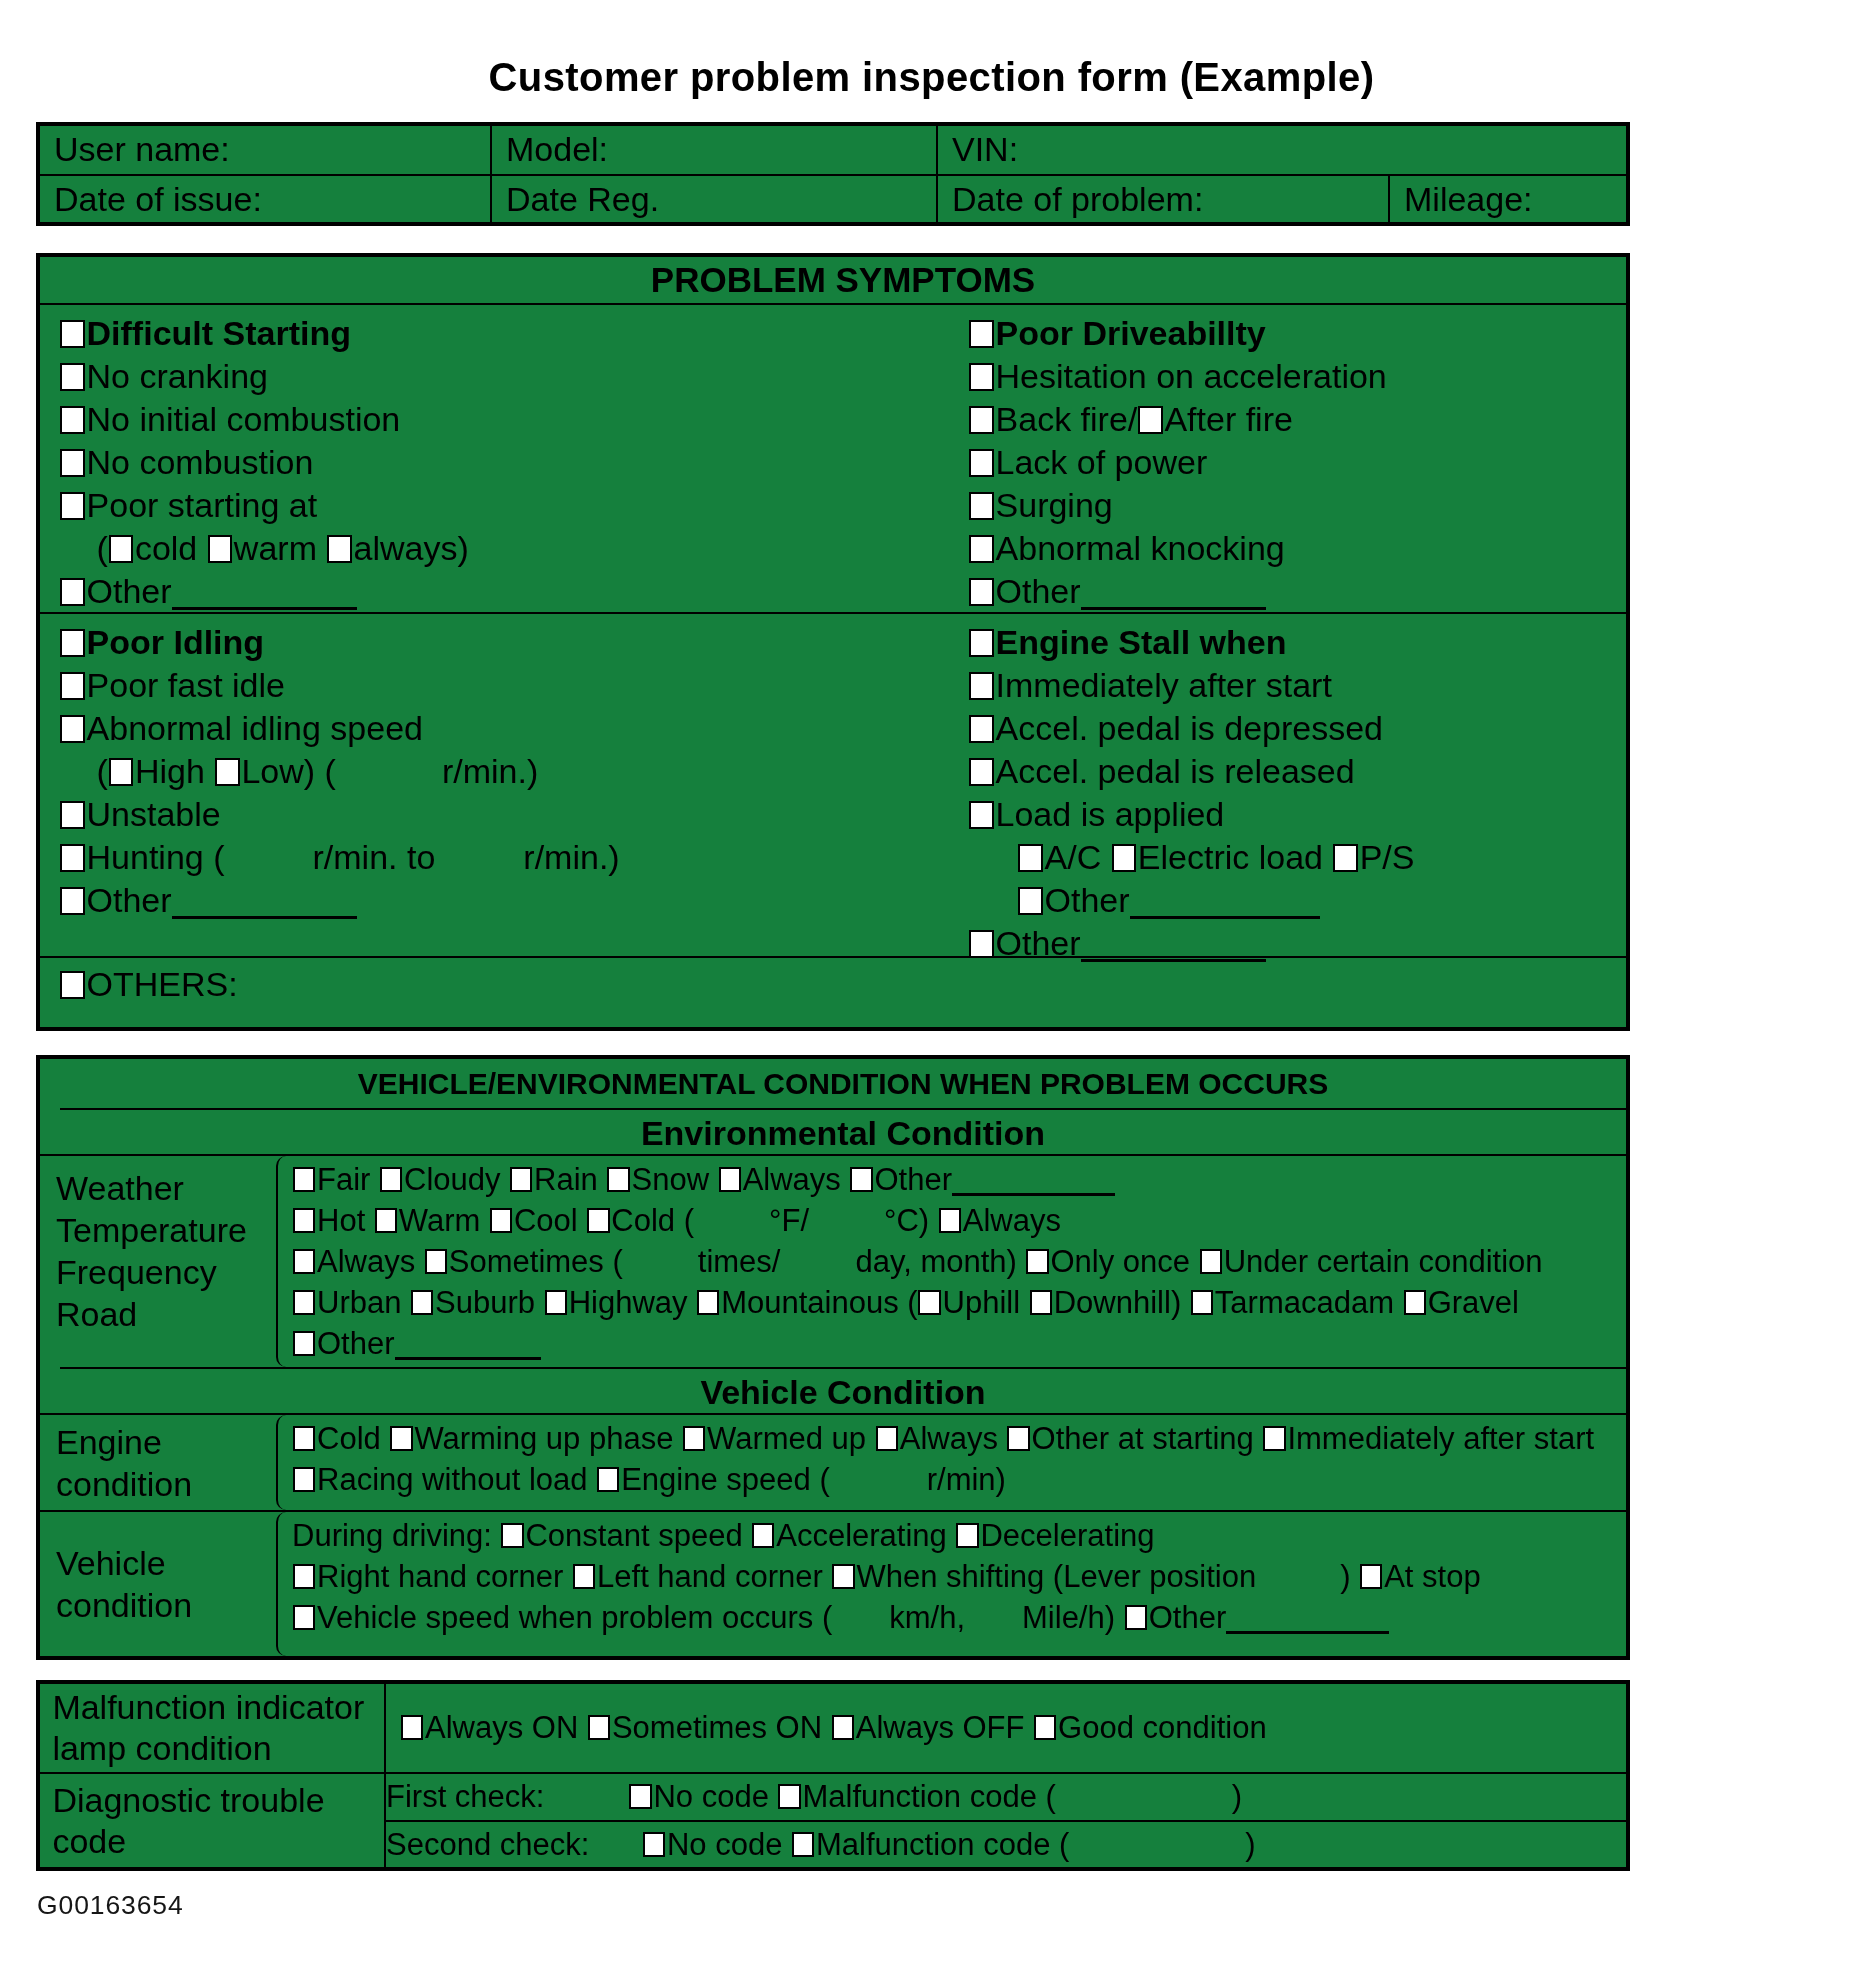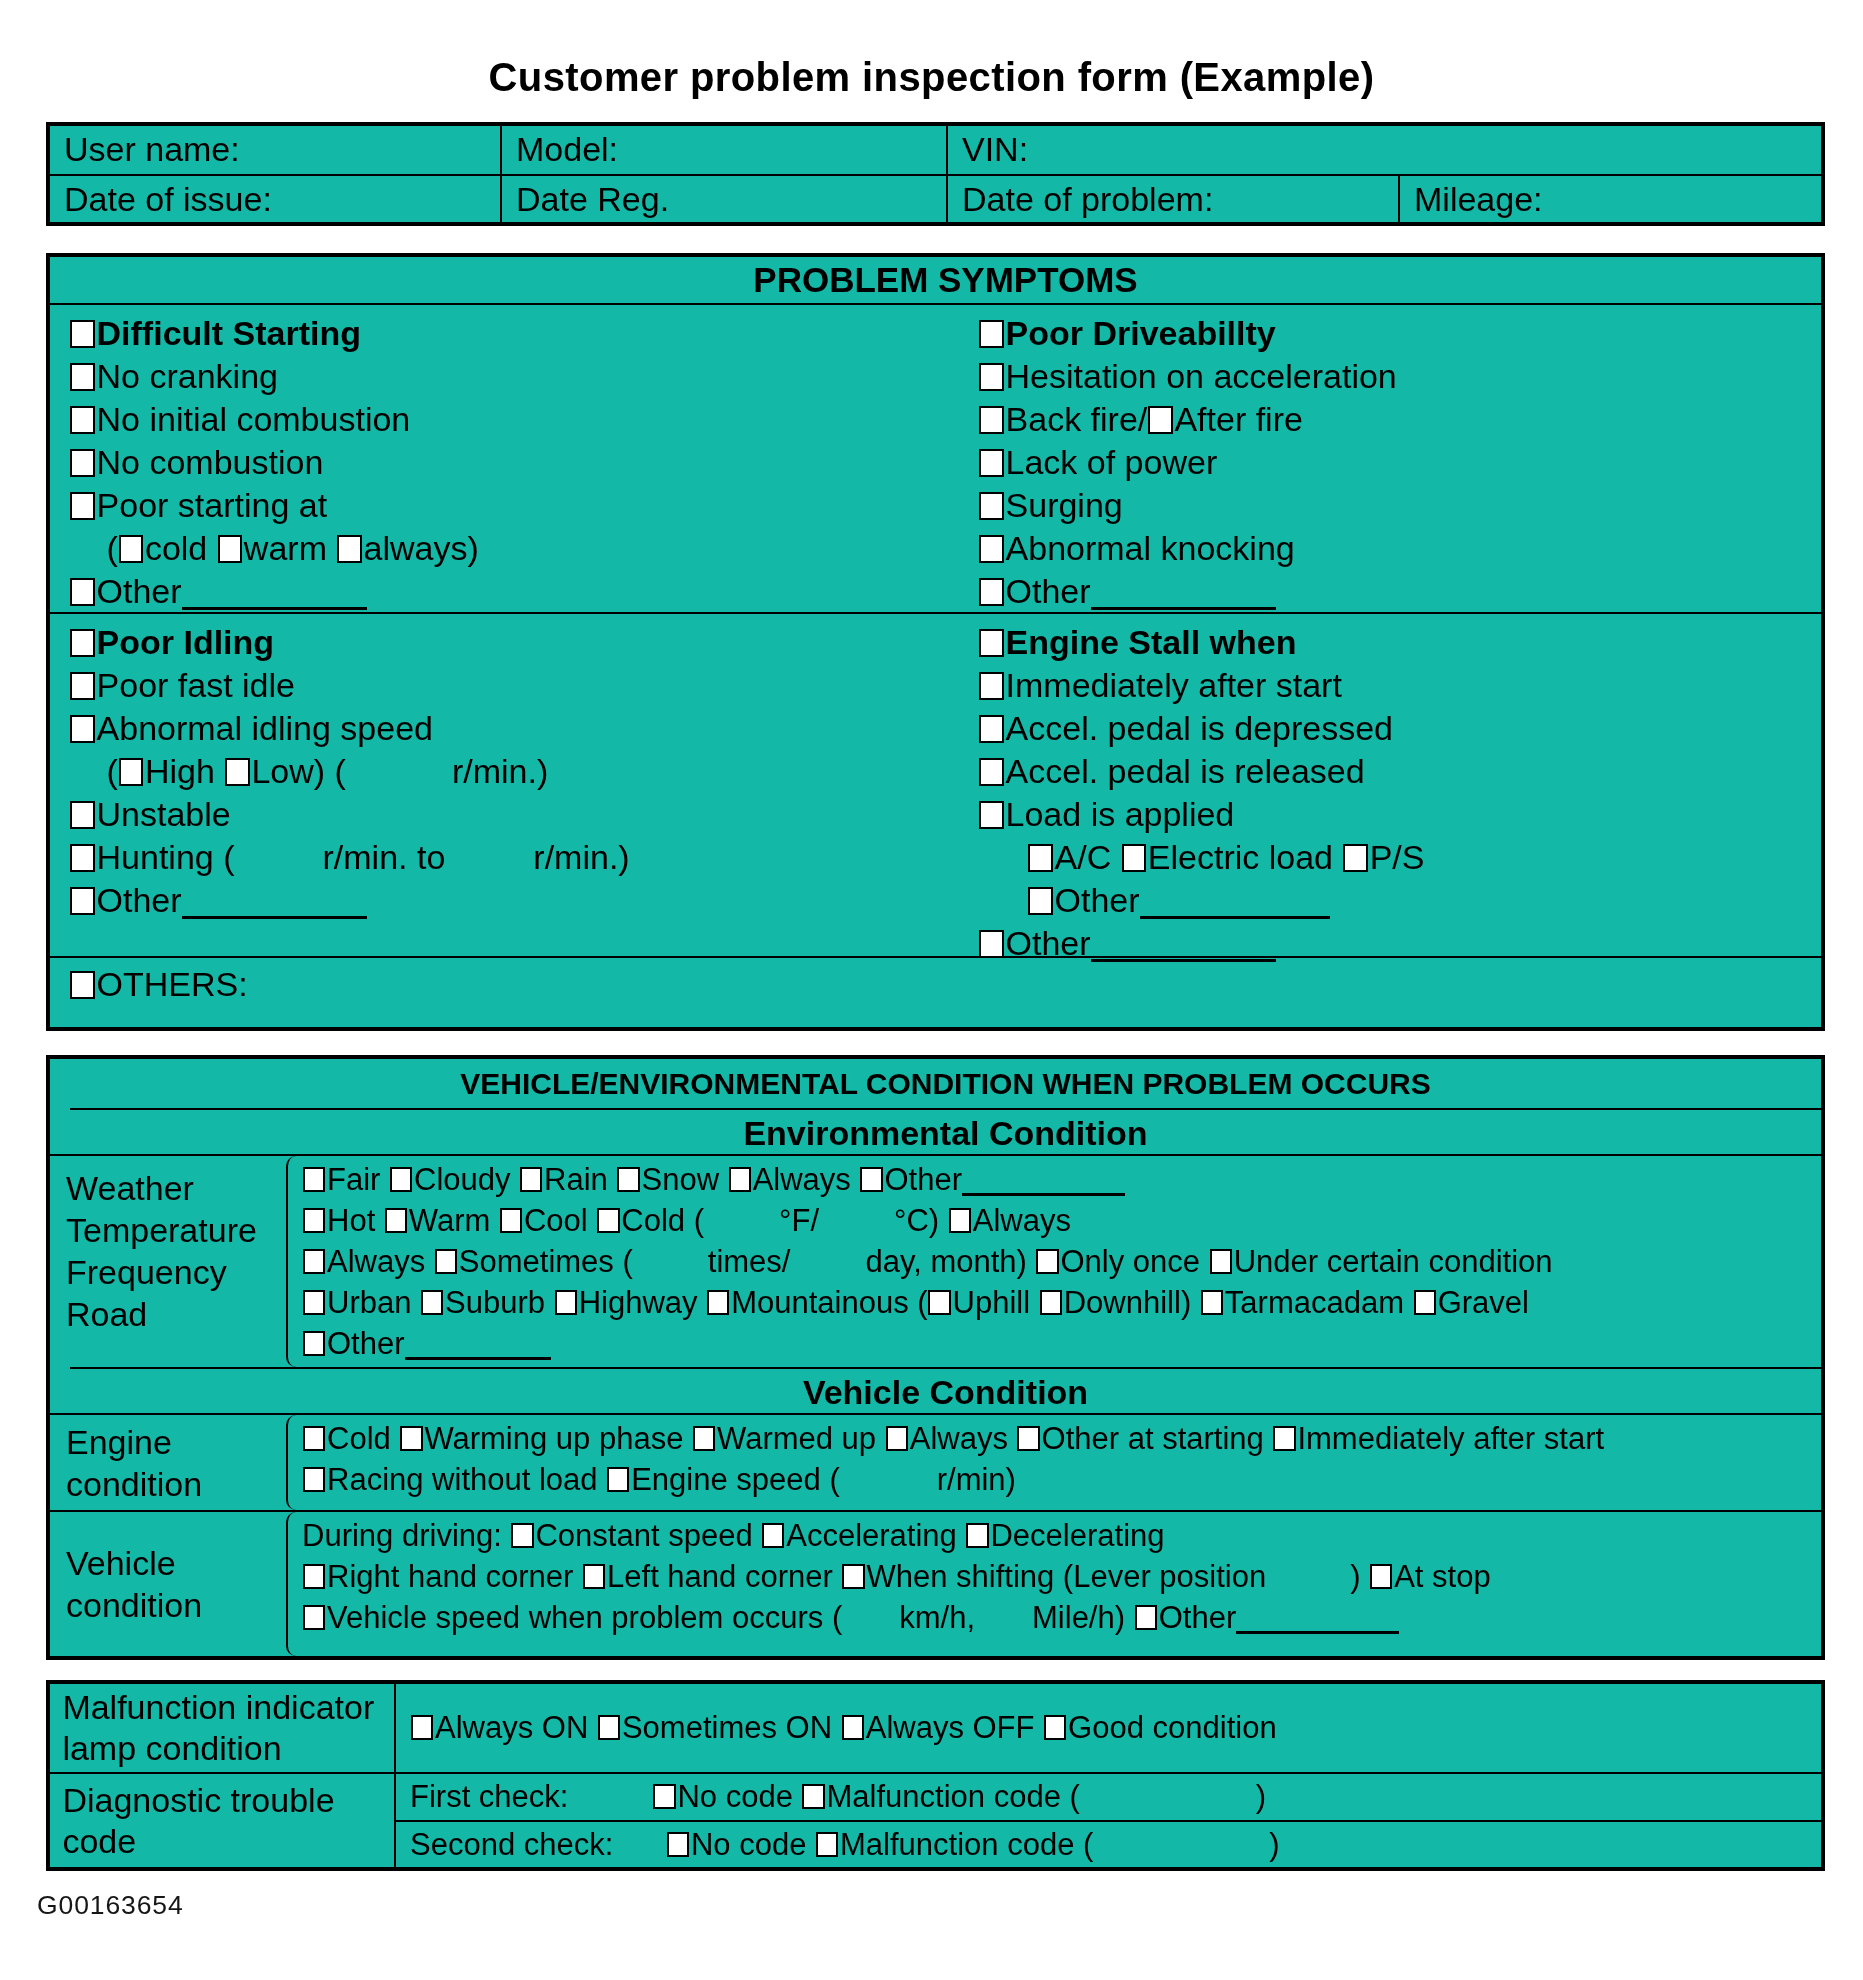--- a/index.html
+++ b/index.html
@@ -5,21 +5,21 @@
   * { margin:0; padding:0; box-sizing:border-box; }
   html,body { background:#fff; }
   .page {
     position:relative; width:1863px; height:1981px; background:#ffffff;
     font-family:"Liberation Sans","DejaVu Sans",sans-serif; color:#000;
   }
   .title {
     position:absolute; left:0; right:0; top:55px; text-align:center;
     font-size:40px; font-weight:bold; letter-spacing:0.4px;
   }
-  .tbl { position:absolute; left:46px; width:1779px; border:4.4px solid #000; background:#14b8a6; }
+  .tbl { position:absolute; left:36px; width:1594px; border:4.4px solid #000; background:#15803d; }
   .bt { border-top:2.6px solid #000; }
   .bl { border-left:2.6px solid #000; }
 
   
   .hdr { top:122px; }
   .hdr .row { display:flex; height:48px; }
   .hdr .cell { font-size:34px; line-height:46px; padding-left:14px; overflow:hidden; white-space:nowrap; }
   .hdr .w1 { width:450px; } .hdr .w2 { width:446px; } .hdr .w3 { width:452px; }
   .hdr .grow { flex:1; }
 
@@ -62,21 +62,21 @@
   .dg { top:1680px; }
   .dg-row { display:flex; }
   .dg-row.r1 { height:88px; }
   .dg-row.r2 { height:95px; }
   .dg-label {
     width:344px; flex:none; font-size:34px; line-height:41px; padding-left:12.4px;
     display:flex; flex-direction:column; justify-content:center;
   }
   .dg-content { flex:1; border-left:2.6px solid #000; font-size:31px; display:flex; flex-direction:column; }
   .dg-content.center { justify-content:center; padding-left:14px; }
-  .dg-sub { height:46px; line-height:46px; padding-left:14px; }
+  .dg-sub { height:46px; line-height:46px; }
   .dg-sub.second { height:47px; }
 
   .footer { position:absolute; left:37px; top:1890px; font-size:26.5px; color:#161616; letter-spacing:0.9px; }
 </style>
 </head>
 <body>
 
 <div class="page">
 
   <div class="title">Customer problem inspection form (Example)</div>

